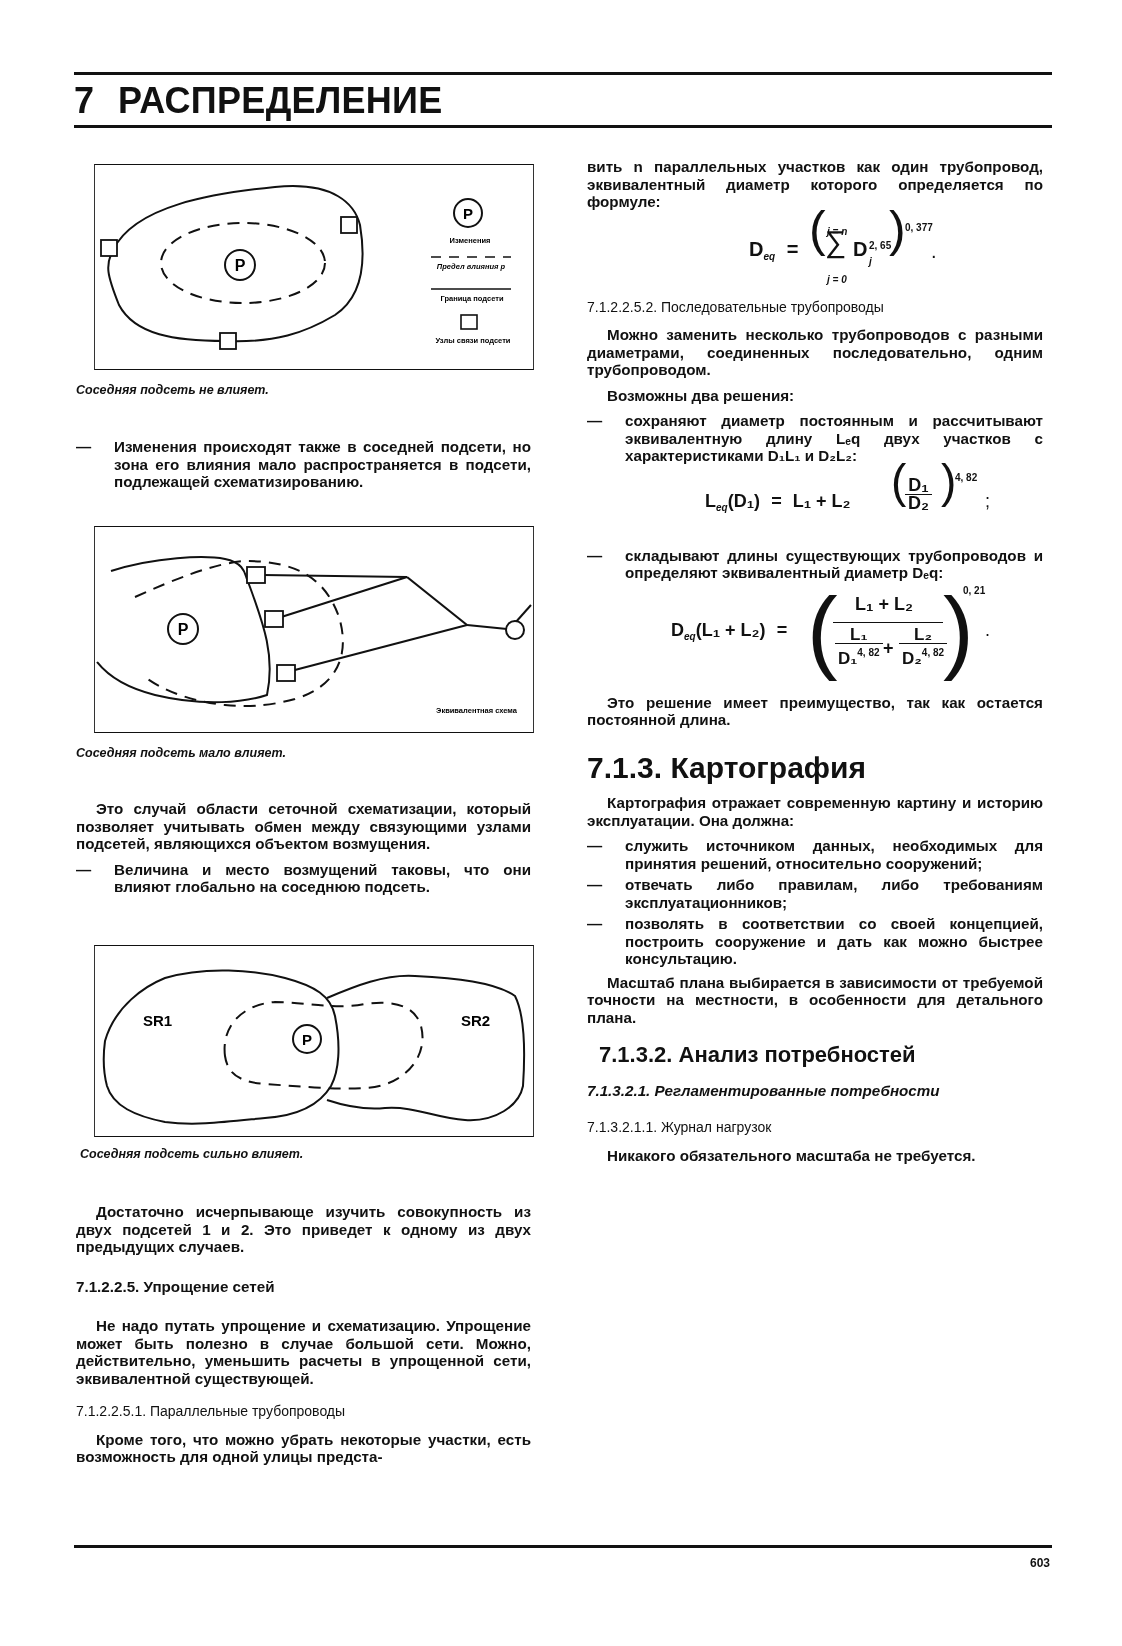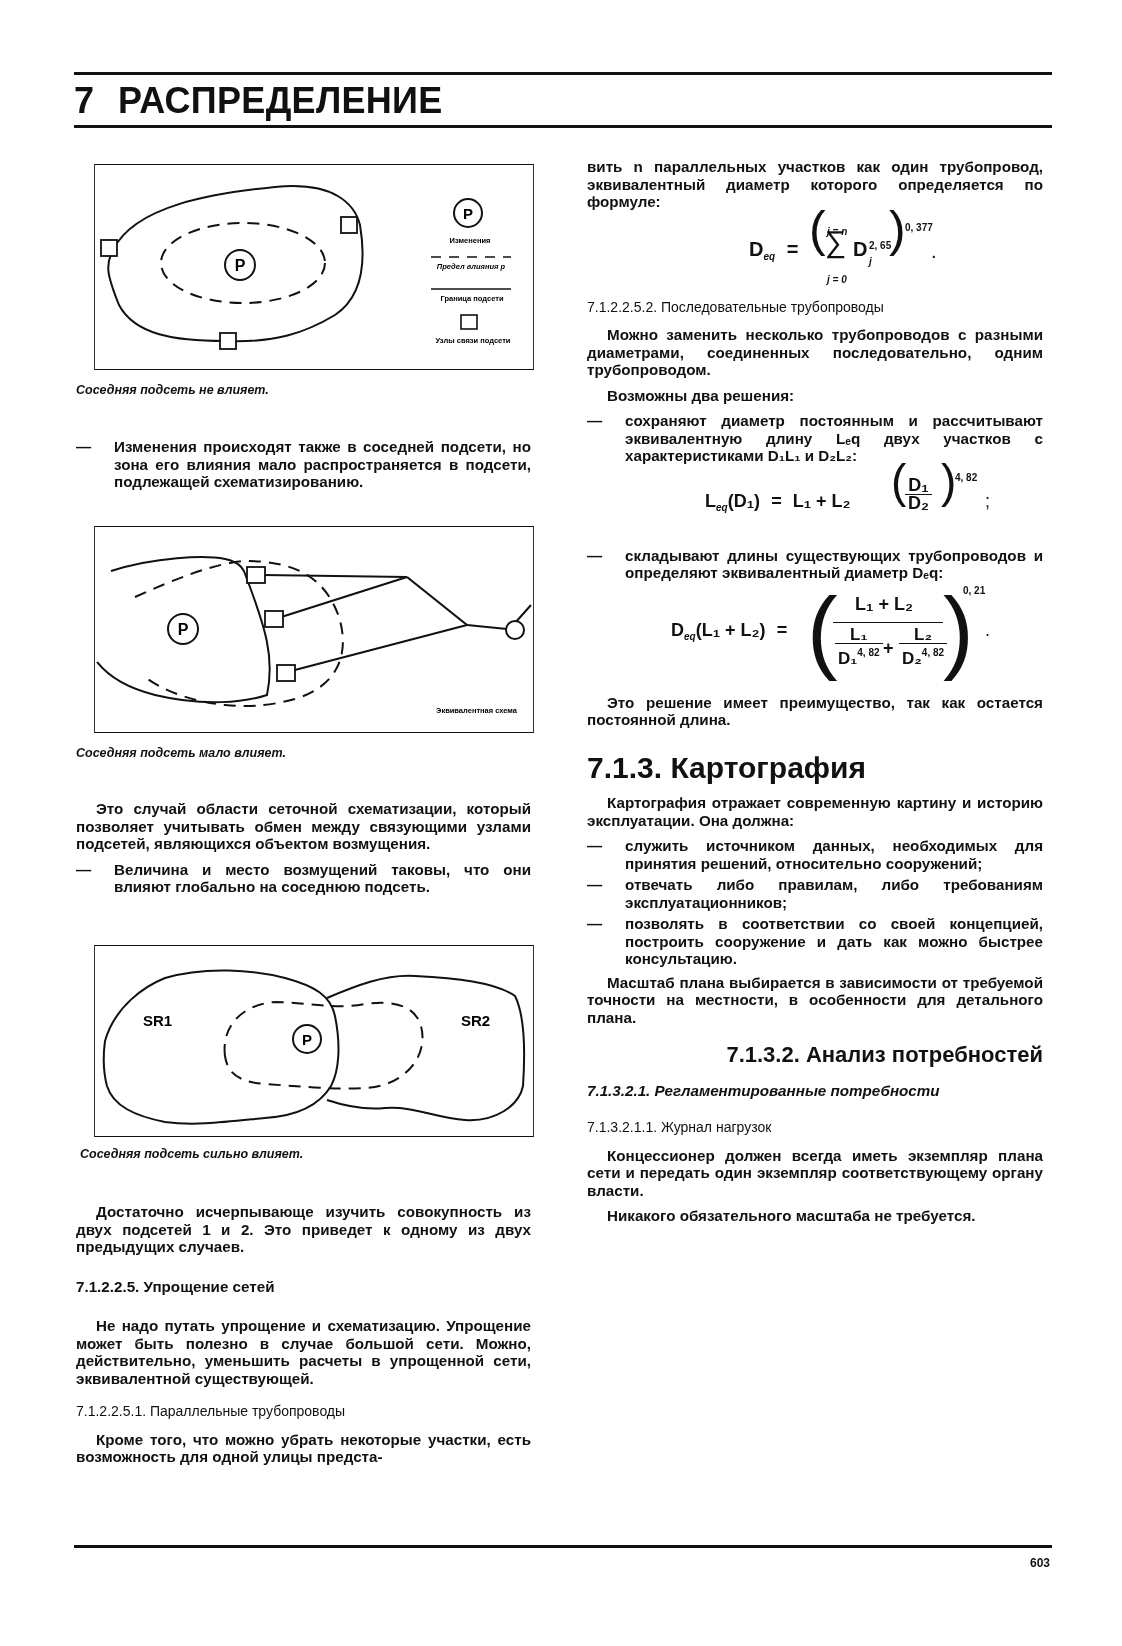--- a/index.html
+++ b/index.html
@@ -180,21 +180,20 @@
 
   <p>Это решение имеет преимущество, так как остается постоянной длина.</p>
 
   <div class="h2" style="margin:30px 0 18px 0;">7.1.3. Картография</div>
   <p>Картография отражает современную картину и историю эксплуатации. Она должна:</p>
   <div class="dash">служить источником данных, необходимых для принятия решений, относительно сооружений;</div>
   <div class="dash">отвечать либо правилам, либо требованиям эксплуатационников;</div>
   <div class="dash">позволять в соответствии со своей концепцией, построить сооружение и дать как можно быстрее консультацию.</div>
   <p style="margin-top:6px;">Масштаб плана выбирается в зависимости от требуемой точности на местности, в особенности для детального плана.</p>
 
-  <div class="h3" style="margin:20px 0 18px 0;text-align:right;">7.1.3.2. Анализ потребностей</div>
+  <div class="h3" style="margin:20px 0 18px 12px;">7.1.3.2. Анализ потребностей</div>
   <div class="h-sub" style="margin:0 0 20px 0;font-style:italic;">7.1.3.2.1. Регламентированные потребности</div>
   <div class="h-norm" style="margin:16px 0 10px 0;">7.1.3.2.1.1. Журнал нагрузок</div>
-  <p>Концессионер должен всегда иметь экземпляр плана сети и передать один экземпляр соответствующему органу власти.</p>
   <p>Никакого обязательного масштаба не требуется.</p>
 </div>
 
 <div class="rule" style="left:74px; top:1545px; width:978px; height:3px;"></div>
 <div class="pagenum">603</div>
 
 </body></html>

